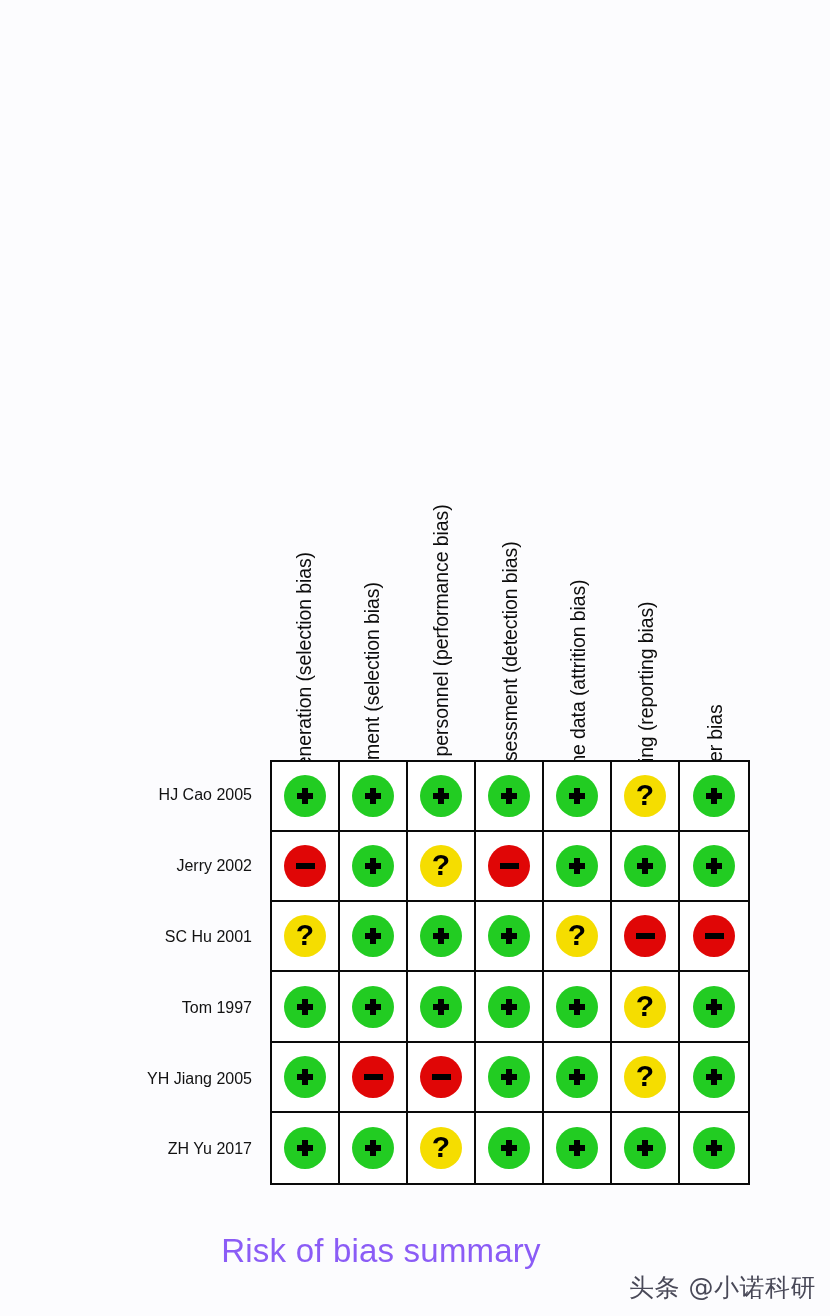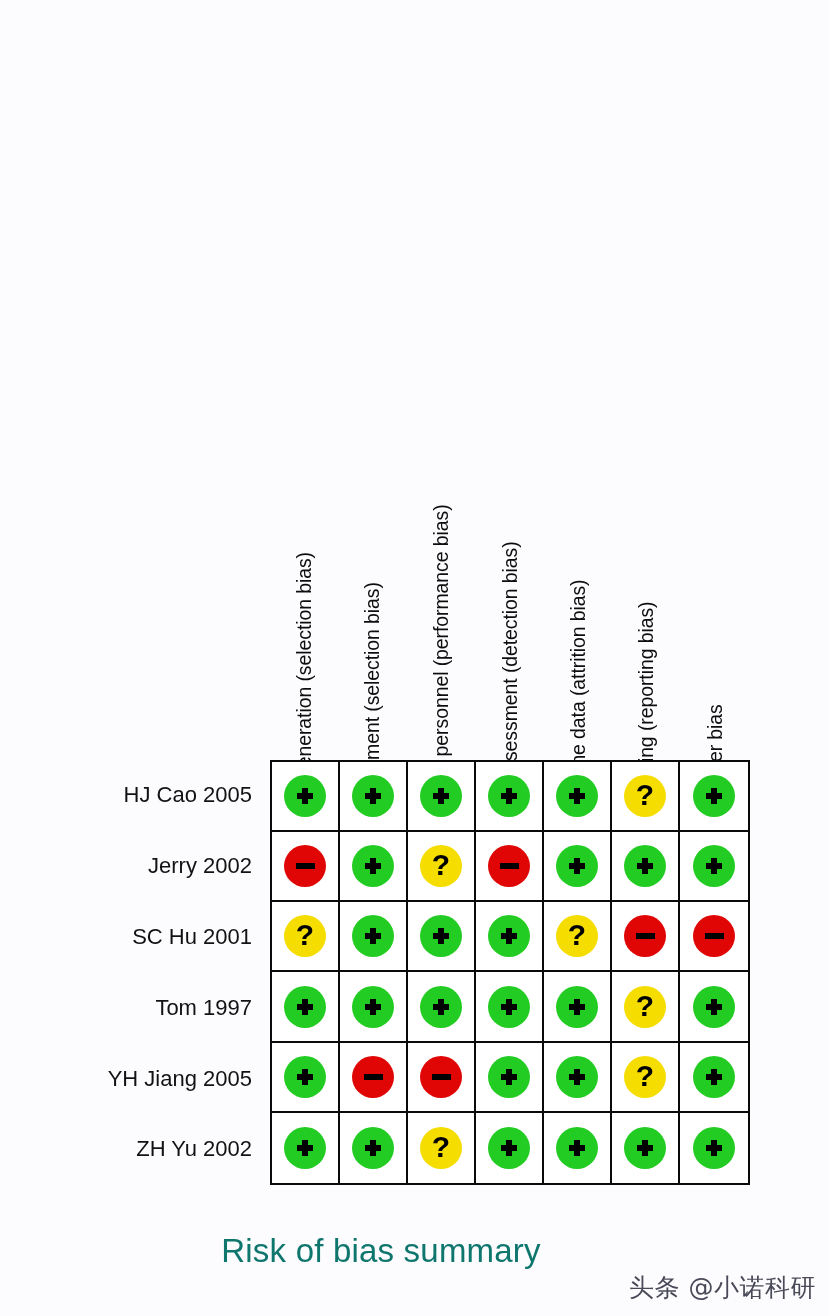--- a/index.html
+++ b/index.html
@@ -65,21 +65,21 @@
     width: 262px;
     height: 425px;
   }
   .row-label {
     height: 70.8px;
     display: flex;
     align-items: center;
     justify-content: flex-end;
     padding-right: 10px;
     box-sizing: border-box;
-    font-size: 22px;
+    font-size: 16px;
     color: #121212;
     white-space: nowrap;
     font-family: "Liberation Sans", sans-serif;
   }
 
   
   #grid {
     position: absolute;
     left: 270px;
     top: 760px;
@@ -159,21 +159,21 @@
   }
 
   
   #caption {
     position: absolute;
     left: 0px;
     top: 1232px;
     width: 802px;
     text-align: center;
     font-size: 33px;
-    color: #0f766e;
+    color: #8b5cf6;
     letter-spacing: 0.2px;
     font-family: "Liberation Sans", sans-serif;
   }
   #caption-inner {
     display: inline-block;
     transform: translateX(-20px);
   }
 
   
   #watermark {
@@ -215,21 +215,21 @@
         <span class="rot">Other bias</span>
       </div>
     </div>
 
   <div id="row-labels">
       <div class="row-label">HJ Cao 2005</div>
       <div class="row-label">Jerry 2002</div>
       <div class="row-label">SC Hu 2001</div>
       <div class="row-label">Tom 1997</div>
       <div class="row-label">YH Jiang 2005</div>
-      <div class="row-label">ZH Yu 2002</div>
+      <div class="row-label">ZH Yu 2017</div>
     </div>
 
   <div id="grid">
       <div class="cell">
         <div class="judgement plus">
           <span class="glyph-plus"></span>
         </div>
       </div>
       <div class="cell">
         <div class="judgement plus">

